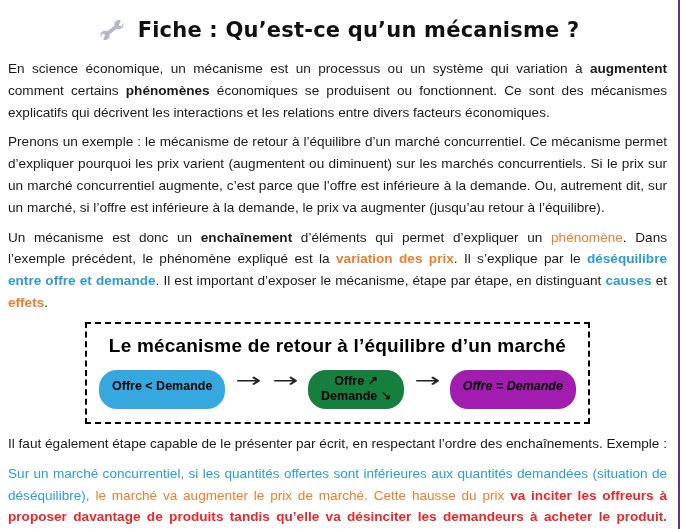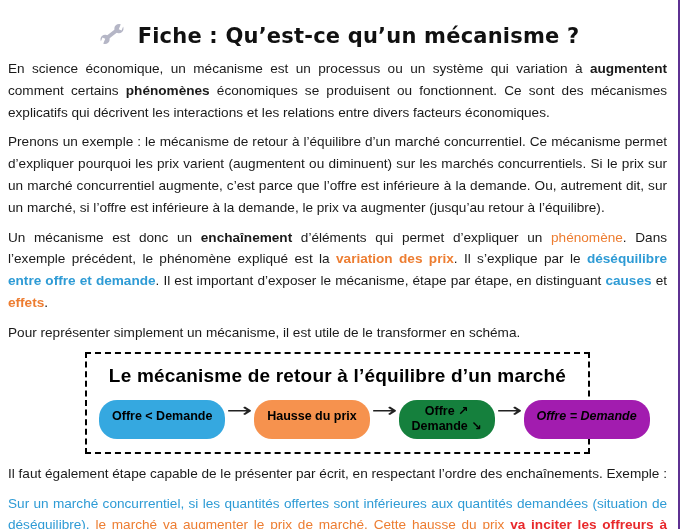--- a/index.html
+++ b/index.html
@@ -11,21 +11,21 @@
     color:#1a1a1a;
     overflow:hidden;
     box-sizing:border-box;
     padding:8px 14px 0 8px;
   }
   .edge-line{
     position:absolute;top:0;bottom:0;right:1px;width:2px;
     background:#5e3192;
   }
   .title-row{
-    display:flex;align-items:flex-end;justify-content:center;
+    display:flex;align-items:center;justify-content:center;
     gap:10px;margin:4px 0 10px 0;height:36px;
   }
   .title-row h1{
     margin:0;font-size:21px;font-weight:600;color:#111;
     font-family:"DejaVu Sans",sans-serif;letter-spacing:.2px;
   }
   .para{
     margin:0 0 8px 0;
     font-size:13.6px;line-height:21.8px;
     text-align:justify;
@@ -86,28 +86,26 @@
     </span>
     <h1>Fiche : Qu’est-ce qu’un mécanisme ?</h1>
   </header>
 
   <p class="para"><span>En science économique, un mécanisme est un processus ou un système qui variation à </span><span class="bold">augmentent</span><span> comment certains </span><span class="bold">phénomènes</span><span> économiques se produisent ou fonctionnent. Ce sont des mécanismes explicatifs qui décrivent les interactions et les relations entre divers facteurs économiques.</span></p>
 
   <p class="para"><span>Prenons un exemple : le mécanisme de retour à l’équilibre d’un marché concurrentiel. Ce mécanisme permet d’expliquer pourquoi les prix varient (augmentent ou diminuent) sur les marchés concurrentiels. Si le prix sur un marché concurrentiel augmente, c’est parce que l’offre est inférieure à la demande. Ou, autrement dit, sur un marché, si l’offre est inférieure à la demande, le prix va augmenter (jusqu’au retour à l’équilibre).</span></p>
 
   <p class="para"><span>Un mécanisme est donc un </span><span class="bold">enchaînement</span><span> d’éléments qui permet d’expliquer un </span><span class="orange">phénomène</span><span>. Dans l’exemple précédent, le phénomène expliqué est la </span><span class="orange-bold">variation des prix</span><span>. Il s’explique par le </span><span class="blue-bold">déséquilibre entre offre et demande</span><span>. Il est important d’exposer le mécanisme, étape par étape, en distinguant </span><span class="blue-bold">causes</span><span> et </span><span class="orange-bold">effets</span><span>.</span></p>
 
-  <p class="para"><span>Pour représenter simplement un mécanisme, il est utile de le transformer en schéma.</span></p>
 
   <div class="schema">
     <div class="schema-title">Le mécanisme de retour à l’équilibre d’un marché</div>
     <div class="schema-row">
       <div class="pill" style="background: rgb(53, 168, 224);">Offre &lt; Demande</div>
       <span class="flow-arrow">→</span>
-      <div class="pill" style="background: rgb(246, 146, 78);">Hausse du prix</div>
       <span class="flow-arrow">→</span>
       <div class="pill two-line" style="background: #15803d;">Offre ↗
 Demande ↘</div>
       <span class="flow-arrow">→</span>
       <div class="pill" style="background: #a21caf; font-style: italic;">Offre = Demande</div>
     </div>
   </div>
 
   <p class="para"><span>Il faut également étape capable de le présenter par écrit, en respectant l’ordre des enchaînements. Exemple :</span></p>
 

